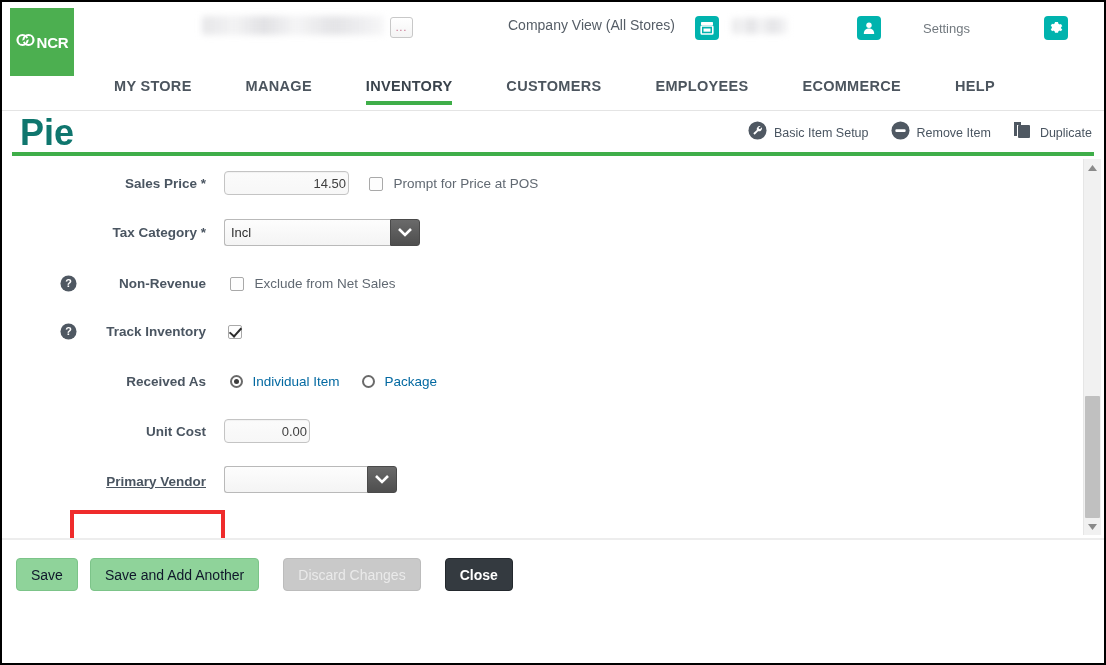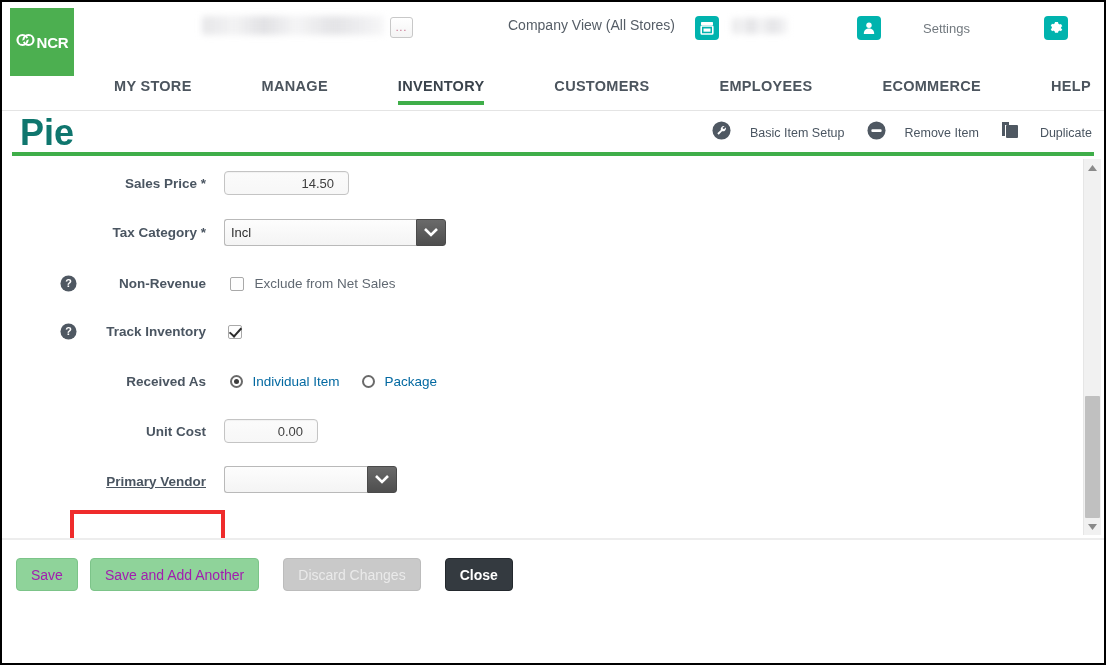--- a/index.html
+++ b/index.html
@@ -122,21 +122,21 @@
   .mainnav {
     position: relative;
     height: 32px;
     background: #ffffff;
     border-bottom: 1px solid #e4e4e4;
   }
   .mainnav-inner {
     display: flex;
     align-items: flex-start;
     padding-left: 112px;
-    gap: 16px;
+    gap: 0;
   }
   .mainnav-item {
     font-size: 14.5px;
     font-weight: bold;
     color: #4c555e;
     letter-spacing: 0.3px;
     padding: 0 0 7px 0;
     cursor: pointer;
     white-space: nowrap;
     border-bottom: 4px solid transparent;
@@ -193,21 +193,21 @@
     position: absolute;
     right: 12px;
     top: 10px;
     display: flex;
     align-items: center;
     gap: 0;
   }
   .tool-item {
     display: flex;
     align-items: center;
-    gap: 19px;
+    gap: 7px;
     margin-left: 22px;
     cursor: pointer;
   }
   .tool-label {
     font-size: 12.5px;
     color: #4a5561;
     white-space: nowrap;
   }
   .green-rule {
     position: absolute;
@@ -260,21 +260,21 @@
     box-sizing: border-box;
     height: 24px;
     border: 1px solid #c4c4c4;
     border-radius: 4px;
     background: linear-gradient(#fbfbfb, #f7f7f7);
     box-shadow: inset 0 1px 1px rgba(0,0,0,0.04);
     font-family: "Liberation Sans", sans-serif;
     font-size: 13px;
     color: #3f3f3f;
     text-align: right;
-    padding: 0 14px;
+    padding: 0 2px;
     outline: none;
   }
   .sel-wrap {
     position: relative;
     display: inline-flex;
     height: 27px;
   }
   .sel-field {
     box-sizing: border-box;
     height: 27px;
@@ -432,21 +432,21 @@
     font-family: "Liberation Sans", sans-serif;
     font-size: 14px;
     padding: 0 14px;
     cursor: pointer;
     border: 1px solid transparent;
     white-space: nowrap;
   }
   .btn-green-disabled {
     background: #8fd39a;
     border-color: #7cc489;
-    color: #a21caf;
+    color: #0f172a;
   }
   .btn-gray-disabled {
     background: #c9c9c9;
     border-color: #bcbcbc;
     color: #eaeaea;
   }
   .btn-dark {
     background: #343a40;
     border-color: #23282d;
     color: #ffffff;
@@ -557,28 +557,32 @@
     <div class="green-rule"></div>
   </div>
 
   <div class="panel">
     <div class="form-rows">
 
       <div class="frow" style="top:12px;">
         <div class="flabel">Sales Price *</div>
         <div class="fctl" style="display:flex;align-items:center;">
           <input class="txtinput" style="width: 125px;" value="14.50">
+          <span style="margin-left:20px;white-space:nowrap;">
+            <span class="chk"></span>
+            <span class="chk-text">Prompt for Price at POS</span>
+          </span>
         </div>
       </div>
 
       <div class="frow" style="top:61px;">
         <div class="flabel">Tax Category *</div>
         <div class="fctl">
           <div class="sel-wrap">
-            <div class="sel-field" style="width:192px;">Incl</div>
+            <div class="sel-field" style="width:166px;">Incl</div>
             <div class="sel-btn">
               <svg width="14" height="9" viewBox="0 0 14 9">
                   <path d="M1 1l6 6 6-6" stroke="#ffffff" stroke-width="2.6" fill="none"></path>
                 </svg>
             </div>
           </div>
         </div>
       </div>
 
       <div class="frow" style="top:112px;">
@@ -614,21 +618,21 @@
           <span class="radio on"></span>
           <span class="radio-text">Individual Item</span>
           <span class="radio"></span>
           <span class="radio-text">Package</span>
         </div>
       </div>
 
       <div class="frow" style="top:260px;">
         <div class="flabel">Unit Cost</div>
         <div class="fctl">
-          <input class="txtinput" style="width: 94px;" value="0.00">
+          <input class="txtinput" style="width: 86px;" value="0.00">
         </div>
       </div>
 
       <div class="frow" style="top:310px;">
         <div class="flabel">
           <span class="vendor-link">Primary Vendor</span>
         </div>
         <div class="fctl">
           <div class="sel-wrap">
             <div class="sel-field" style="width:143px;"></div>

